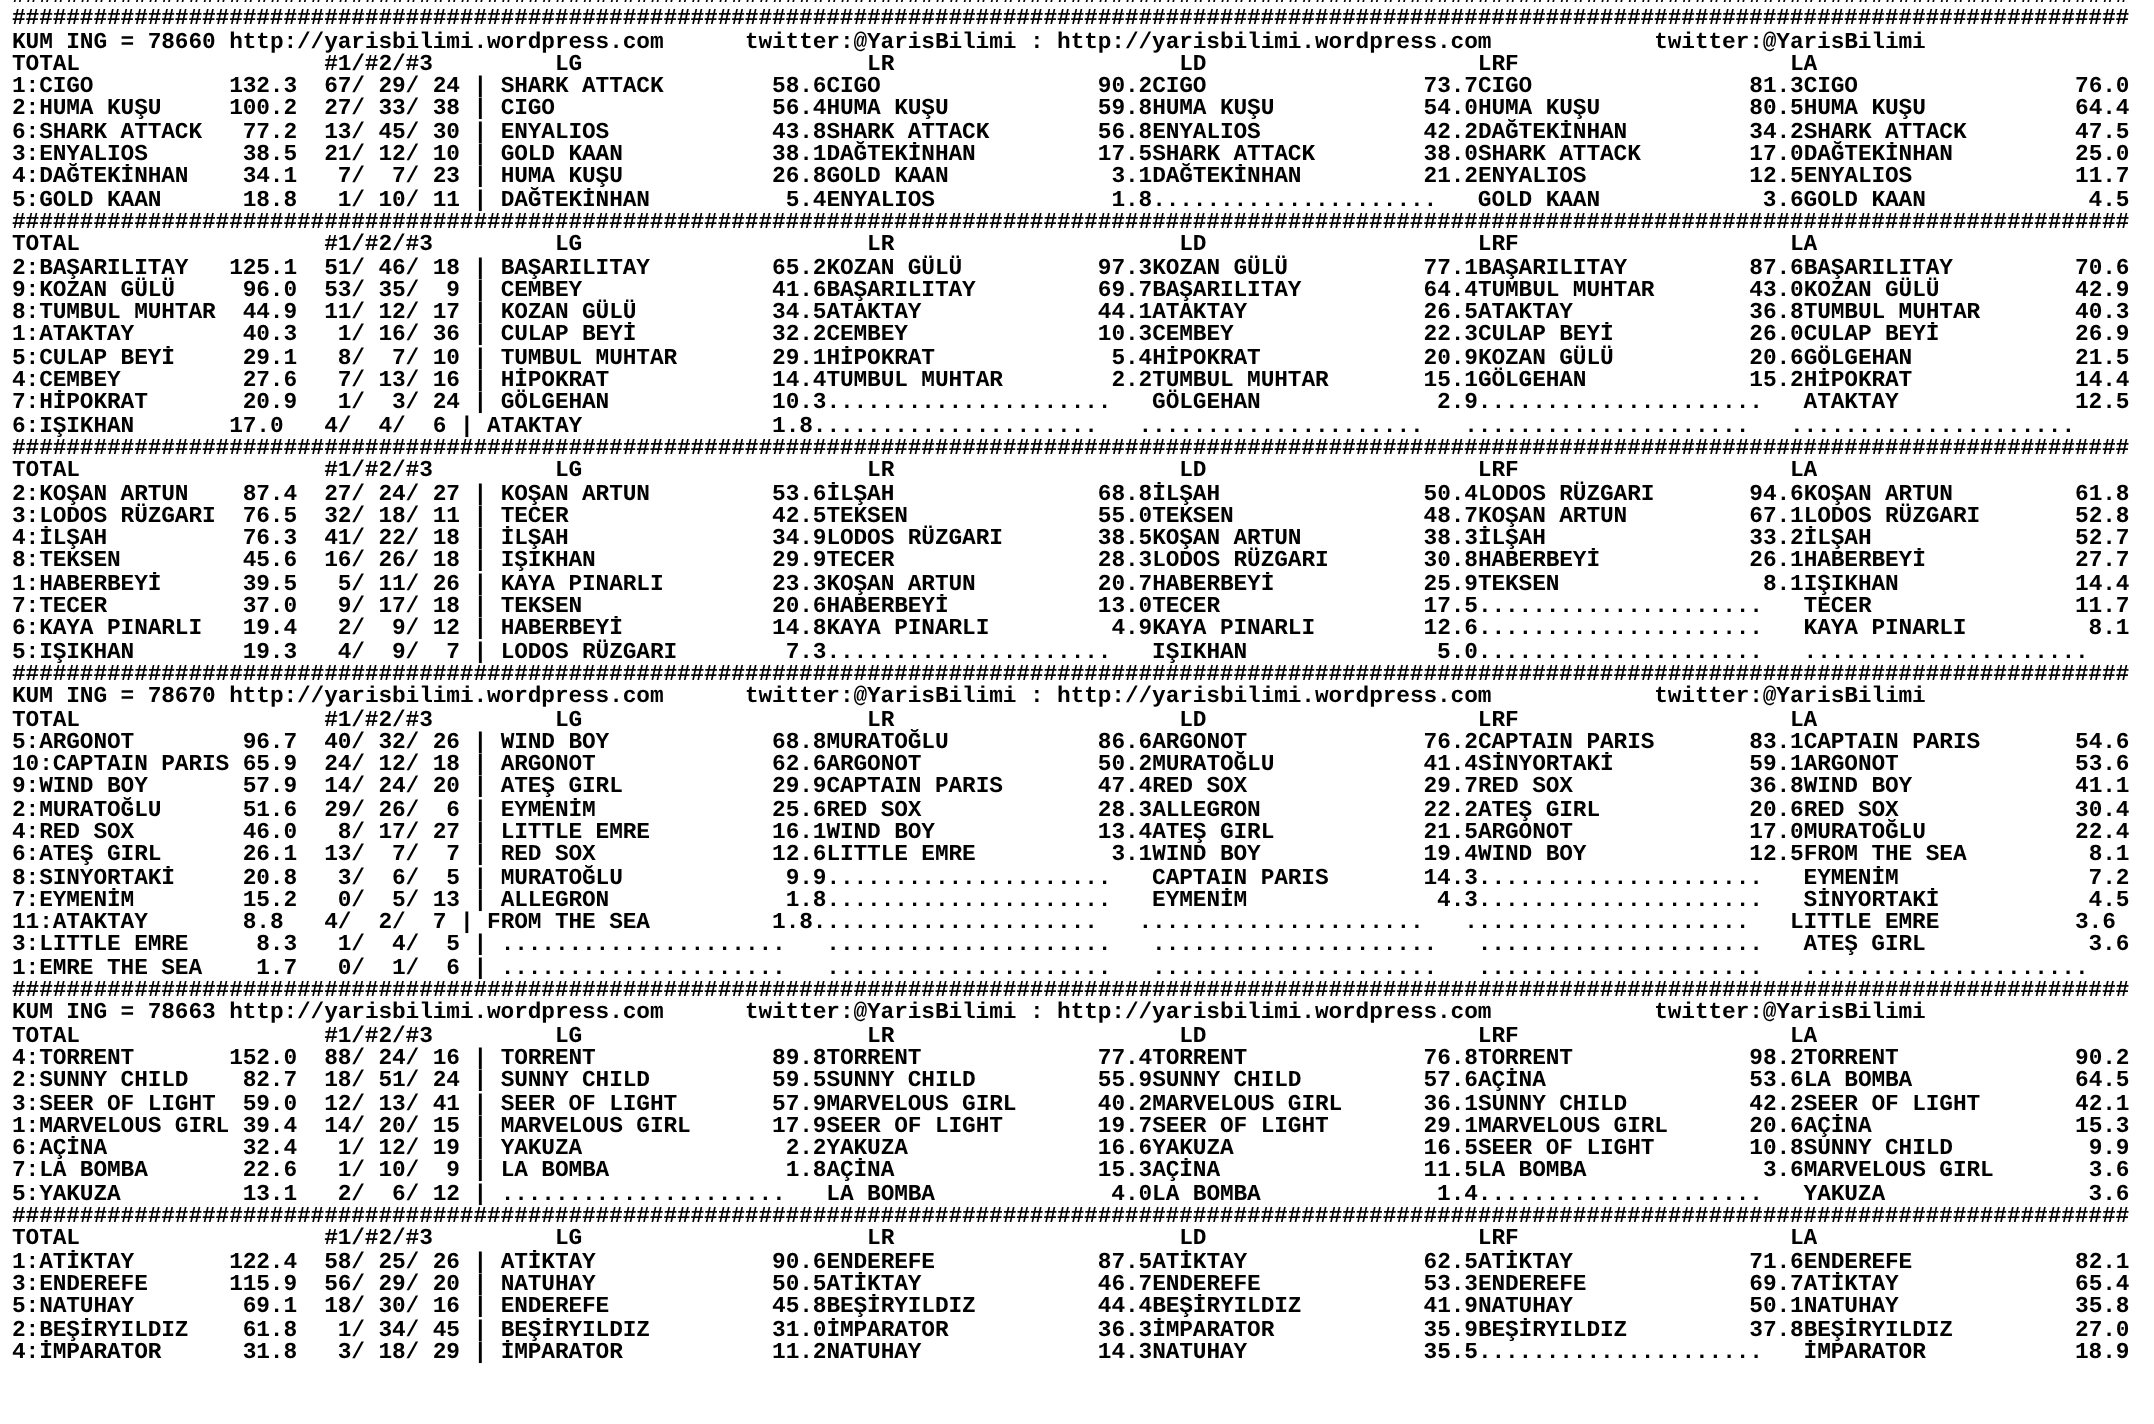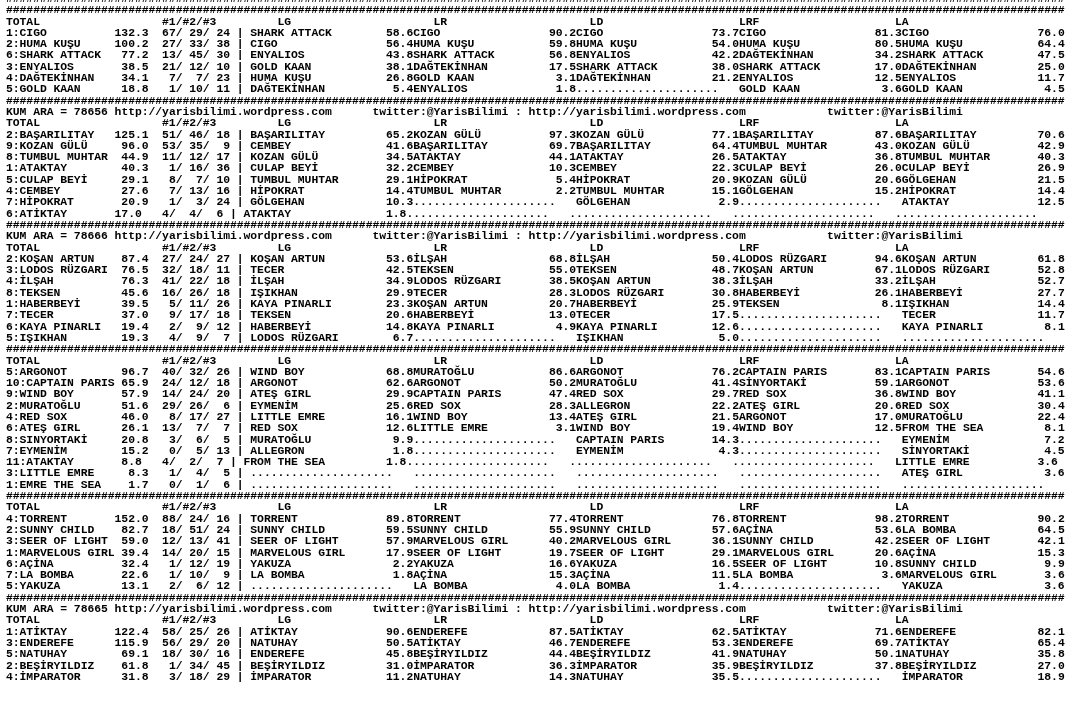--- a/index.html
+++ b/index.html
@@ -20,72 +20,72 @@
     height:11.3px;
     letter-spacing:-0.05px;
   }
 </style>
 </head>
 <body>
 
 <div id="report">
     <div class="ln">############################################################################################################################################################</div>
     <div class="ln">############################################################################################################################################################</div>
+    <div class="ln"><span>KUM ING = 78660</span> <span>http://yarisbilimi.wordpress.com</span>      <span>twitter:@YarisBilimi</span><span> : </span><span>http://yarisbilimi.wordpress.com</span>            <span>twitter:@YarisBilimi</span></div>
     <div class="ln"><span>TOTAL                  </span><span>#1/#2/#3</span>         <span>LG</span>                     <span>LR</span>                     <span>LD</span>                    <span>LRF</span>                    <span>LA</span></div>
     <div class="ln"><span>1:CIGO          </span><span>132.3</span>  <span>67/ 29/ 24</span><span> | </span><span><span>SHARK ATTACK       </span><span> 58.6</span></span><span><span>CIGO               </span><span> 90.2</span></span><span><span>CIGO               </span><span> 73.7</span></span><span><span>CIGO               </span><span> 81.3</span></span><span><span>CIGO               </span><span> 76.0</span></span></div>
     <div class="ln"><span>2:HUMA KUŞU     </span><span>100.2</span>  <span>27/ 33/ 38</span><span> | </span><span><span>CIGO               </span><span> 56.4</span></span><span><span>HUMA KUŞU          </span><span> 59.8</span></span><span><span>HUMA KUŞU          </span><span> 54.0</span></span><span><span>HUMA KUŞU          </span><span> 80.5</span></span><span><span>HUMA KUŞU          </span><span> 64.4</span></span></div>
     <div class="ln"><span>6:SHARK ATTACK  </span><span> 77.2</span>  <span>13/ 45/ 30</span><span> | </span><span><span>ENYALIOS           </span><span> 43.8</span></span><span><span>SHARK ATTACK       </span><span> 56.8</span></span><span><span>ENYALIOS           </span><span> 42.2</span></span><span><span>DAĞTEKİNHAN        </span><span> 34.2</span></span><span><span>SHARK ATTACK       </span><span> 47.5</span></span></div>
     <div class="ln"><span>3:ENYALIOS      </span><span> 38.5</span>  <span>21/ 12/ 10</span><span> | </span><span><span>GOLD KAAN          </span><span> 38.1</span></span><span><span>DAĞTEKİNHAN        </span><span> 17.5</span></span><span><span>SHARK ATTACK       </span><span> 38.0</span></span><span><span>SHARK ATTACK       </span><span> 17.0</span></span><span><span>DAĞTEKİNHAN        </span><span> 25.0</span></span></div>
     <div class="ln"><span>4:DAĞTEKİNHAN   </span><span> 34.1</span>  <span> 7/  7/ 23</span><span> | </span><span><span>HUMA KUŞU          </span><span> 26.8</span></span><span><span>GOLD KAAN          </span><span>  3.1</span></span><span><span>DAĞTEKİNHAN        </span><span> 21.2</span></span><span><span>ENYALIOS           </span><span> 12.5</span></span><span><span>ENYALIOS           </span><span> 11.7</span></span></div>
     <div class="ln"><span>5:GOLD KAAN     </span><span> 18.8</span>  <span> 1/ 10/ 11</span><span> | </span><span><span>DAĞTEKİNHAN        </span><span>  5.4</span></span><span><span>ENYALIOS           </span><span>  1.8</span></span><span><span>.....................   </span></span><span><span>GOLD KAAN          </span><span>  3.6</span></span><span><span>GOLD KAAN          </span><span>  4.5</span></span></div>
     <div class="ln">############################################################################################################################################################</div>
-    <div class="ln"><span>KUM ARA = 78656</span> <span>http://yarisbilimi.wordpress.com</span>      <span>twitter:@YarisBilimi</span><span> : </span><span>http://yarisbilimi.wordpress.com</span>            <span>twitter:@YarisBilimi</span></div>
     <div class="ln"><span>TOTAL                  </span><span>#1/#2/#3</span>         <span>LG</span>                     <span>LR</span>                     <span>LD</span>                    <span>LRF</span>                    <span>LA</span></div>
     <div class="ln"><span>2:BAŞARILITAY   </span><span>125.1</span>  <span>51/ 46/ 18</span><span> | </span><span><span>BAŞARILITAY        </span><span> 65.2</span></span><span><span>KOZAN GÜLÜ         </span><span> 97.3</span></span><span><span>KOZAN GÜLÜ         </span><span> 77.1</span></span><span><span>BAŞARILITAY        </span><span> 87.6</span></span><span><span>BAŞARILITAY        </span><span> 70.6</span></span></div>
     <div class="ln"><span>9:KOZAN GÜLÜ    </span><span> 96.0</span>  <span>53/ 35/  9</span><span> | </span><span><span>CEMBEY             </span><span> 41.6</span></span><span><span>BAŞARILITAY        </span><span> 69.7</span></span><span><span>BAŞARILITAY        </span><span> 64.4</span></span><span><span>TUMBUL MUHTAR      </span><span> 43.0</span></span><span><span>KOZAN GÜLÜ         </span><span> 42.9</span></span></div>
     <div class="ln"><span>8:TUMBUL MUHTAR </span><span> 44.9</span>  <span>11/ 12/ 17</span><span> | </span><span><span>KOZAN GÜLÜ         </span><span> 34.5</span></span><span><span>ATAKTAY            </span><span> 44.1</span></span><span><span>ATAKTAY            </span><span> 26.5</span></span><span><span>ATAKTAY            </span><span> 36.8</span></span><span><span>TUMBUL MUHTAR      </span><span> 40.3</span></span></div>
     <div class="ln"><span>1:ATAKTAY       </span><span> 40.3</span>  <span> 1/ 16/ 36</span><span> | </span><span><span>CULAP BEYİ         </span><span> 32.2</span></span><span><span>CEMBEY             </span><span> 10.3</span></span><span><span>CEMBEY             </span><span> 22.3</span></span><span><span>CULAP BEYİ         </span><span> 26.0</span></span><span><span>CULAP BEYİ         </span><span> 26.9</span></span></div>
     <div class="ln"><span>5:CULAP BEYİ    </span><span> 29.1</span>  <span> 8/  7/ 10</span><span> | </span><span><span>TUMBUL MUHTAR      </span><span> 29.1</span></span><span><span>HİPOKRAT           </span><span>  5.4</span></span><span><span>HİPOKRAT           </span><span> 20.9</span></span><span><span>KOZAN GÜLÜ         </span><span> 20.6</span></span><span><span>GÖLGEHAN           </span><span> 21.5</span></span></div>
     <div class="ln"><span>4:CEMBEY        </span><span> 27.6</span>  <span> 7/ 13/ 16</span><span> | </span><span><span>HİPOKRAT           </span><span> 14.4</span></span><span><span>TUMBUL MUHTAR      </span><span>  2.2</span></span><span><span>TUMBUL MUHTAR      </span><span> 15.1</span></span><span><span>GÖLGEHAN           </span><span> 15.2</span></span><span><span>HİPOKRAT           </span><span> 14.4</span></span></div>
     <div class="ln"><span>7:HİPOKRAT      </span><span> 20.9</span>  <span> 1/  3/ 24</span><span> | </span><span><span>GÖLGEHAN           </span><span> 10.3</span></span><span><span>.....................   </span></span><span><span>GÖLGEHAN           </span><span>  2.9</span></span><span><span>.....................   </span></span><span><span>ATAKTAY            </span><span> 12.5</span></span></div>
-    <div class="ln"><span>6:ATİKTAY      </span><span> 17.0</span>  <span> 4/  4/  6</span><span> | </span><span><span>ATAKTAY            </span><span>  1.8</span></span><span><span>.....................   </span></span><span><span>.....................   </span></span><span><span>.....................   </span></span><span><span>.....................   </span></span></div>
+    <div class="ln"><span>6:IŞIKHAN      </span><span> 17.0</span>  <span> 4/  4/  6</span><span> | </span><span><span>ATAKTAY            </span><span>  1.8</span></span><span><span>.....................   </span></span><span><span>.....................   </span></span><span><span>.....................   </span></span><span><span>.....................   </span></span></div>
     <div class="ln">############################################################################################################################################################</div>
-    <div class="ln"><span>KUM ARA = 78666</span> <span>http://yarisbilimi.wordpress.com</span>      <span>twitter:@YarisBilimi</span><span> : </span><span>http://yarisbilimi.wordpress.com</span>            <span>twitter:@YarisBilimi</span></div>
     <div class="ln"><span>TOTAL                  </span><span>#1/#2/#3</span>         <span>LG</span>                     <span>LR</span>                     <span>LD</span>                    <span>LRF</span>                    <span>LA</span></div>
     <div class="ln"><span>2:KOŞAN ARTUN   </span><span> 87.4</span>  <span>27/ 24/ 27</span><span> | </span><span><span>KOŞAN ARTUN        </span><span> 53.6</span></span><span><span>İLŞAH              </span><span> 68.8</span></span><span><span>İLŞAH              </span><span> 50.4</span></span><span><span>LODOS RÜZGARI      </span><span> 94.6</span></span><span><span>KOŞAN ARTUN        </span><span> 61.8</span></span></div>
     <div class="ln"><span>3:LODOS RÜZGARI </span><span> 76.5</span>  <span>32/ 18/ 11</span><span> | </span><span><span>TECER              </span><span> 42.5</span></span><span><span>TEKSEN             </span><span> 55.0</span></span><span><span>TEKSEN             </span><span> 48.7</span></span><span><span>KOŞAN ARTUN        </span><span> 67.1</span></span><span><span>LODOS RÜZGARI      </span><span> 52.8</span></span></div>
     <div class="ln"><span>4:İLŞAH         </span><span> 76.3</span>  <span>41/ 22/ 18</span><span> | </span><span><span>İLŞAH              </span><span> 34.9</span></span><span><span>LODOS RÜZGARI      </span><span> 38.5</span></span><span><span>KOŞAN ARTUN        </span><span> 38.3</span></span><span><span>İLŞAH              </span><span> 33.2</span></span><span><span>İLŞAH              </span><span> 52.7</span></span></div>
     <div class="ln"><span>8:TEKSEN        </span><span> 45.6</span>  <span>16/ 26/ 18</span><span> | </span><span><span>IŞIKHAN            </span><span> 29.9</span></span><span><span>TECER              </span><span> 28.3</span></span><span><span>LODOS RÜZGARI      </span><span> 30.8</span></span><span><span>HABERBEYİ          </span><span> 26.1</span></span><span><span>HABERBEYİ          </span><span> 27.7</span></span></div>
     <div class="ln"><span>1:HABERBEYİ     </span><span> 39.5</span>  <span> 5/ 11/ 26</span><span> | </span><span><span>KAYA PINARLI       </span><span> 23.3</span></span><span><span>KOŞAN ARTUN        </span><span> 20.7</span></span><span><span>HABERBEYİ          </span><span> 25.9</span></span><span><span>TEKSEN             </span><span>  8.1</span></span><span><span>IŞIKHAN            </span><span> 14.4</span></span></div>
     <div class="ln"><span>7:TECER         </span><span> 37.0</span>  <span> 9/ 17/ 18</span><span> | </span><span><span>TEKSEN             </span><span> 20.6</span></span><span><span>HABERBEYİ          </span><span> 13.0</span></span><span><span>TECER              </span><span> 17.5</span></span><span><span>.....................   </span></span><span><span>TECER              </span><span> 11.7</span></span></div>
     <div class="ln"><span>6:KAYA PINARLI  </span><span> 19.4</span>  <span> 2/  9/ 12</span><span> | </span><span><span>HABERBEYİ          </span><span> 14.8</span></span><span><span>KAYA PINARLI       </span><span>  4.9</span></span><span><span>KAYA PINARLI       </span><span> 12.6</span></span><span><span>.....................   </span></span><span><span>KAYA PINARLI       </span><span>  8.1</span></span></div>
-    <div class="ln"><span>5:IŞIKHAN       </span><span> 19.3</span>  <span> 4/  9/  7</span><span> | </span><span><span>LODOS RÜZGARI      </span><span>  6.7</span></span><span><span>.....................   </span></span><span><span>IŞIKHAN            </span><span>  5.0</span></span><span><span>.....................   </span></span><span><span>.....................   </span></span></div>
+    <div class="ln"><span>5:IŞIKHAN       </span><span> 19.3</span>  <span> 4/  9/  7</span><span> | </span><span><span>LODOS RÜZGARI      </span><span>  7.3</span></span><span><span>.....................   </span></span><span><span>IŞIKHAN            </span><span>  5.0</span></span><span><span>.....................   </span></span><span><span>.....................   </span></span></div>
     <div class="ln">############################################################################################################################################################</div>
+    <div class="ln"><span>KUM ING = 78670</span> <span>http://yarisbilimi.wordpress.com</span>      <span>twitter:@YarisBilimi</span><span> : </span><span>http://yarisbilimi.wordpress.com</span>            <span>twitter:@YarisBilimi</span></div>
     <div class="ln"><span>TOTAL                  </span><span>#1/#2/#3</span>         <span>LG</span>                     <span>LR</span>                     <span>LD</span>                    <span>LRF</span>                    <span>LA</span></div>
     <div class="ln"><span>5:ARGONOT       </span><span> 96.7</span>  <span>40/ 32/ 26</span><span> | </span><span><span>WIND BOY           </span><span> 68.8</span></span><span><span>MURATOĞLU          </span><span> 86.6</span></span><span><span>ARGONOT            </span><span> 76.2</span></span><span><span>CAPTAIN PARIS      </span><span> 83.1</span></span><span><span>CAPTAIN PARIS      </span><span> 54.6</span></span></div>
     <div class="ln"><span>10:CAPTAIN PARIS</span><span> 65.9</span>  <span>24/ 12/ 18</span><span> | </span><span><span>ARGONOT            </span><span> 62.6</span></span><span><span>ARGONOT            </span><span> 50.2</span></span><span><span>MURATOĞLU          </span><span> 41.4</span></span><span><span>SİNYORTAKİ         </span><span> 59.1</span></span><span><span>ARGONOT            </span><span> 53.6</span></span></div>
     <div class="ln"><span>9:WIND BOY      </span><span> 57.9</span>  <span>14/ 24/ 20</span><span> | </span><span><span>ATEŞ GIRL          </span><span> 29.9</span></span><span><span>CAPTAIN PARIS      </span><span> 47.4</span></span><span><span>RED SOX            </span><span> 29.7</span></span><span><span>RED SOX            </span><span> 36.8</span></span><span><span>WIND BOY           </span><span> 41.1</span></span></div>
     <div class="ln"><span>2:MURATOĞLU     </span><span> 51.6</span>  <span>29/ 26/  6</span><span> | </span><span><span>EYMENİM            </span><span> 25.6</span></span><span><span>RED SOX            </span><span> 28.3</span></span><span><span>ALLEGRON           </span><span> 22.2</span></span><span><span>ATEŞ GIRL          </span><span> 20.6</span></span><span><span>RED SOX            </span><span> 30.4</span></span></div>
     <div class="ln"><span>4:RED SOX       </span><span> 46.0</span>  <span> 8/ 17/ 27</span><span> | </span><span><span>LITTLE EMRE        </span><span> 16.1</span></span><span><span>WIND BOY           </span><span> 13.4</span></span><span><span>ATEŞ GIRL          </span><span> 21.5</span></span><span><span>ARGONOT            </span><span> 17.0</span></span><span><span>MURATOĞLU          </span><span> 22.4</span></span></div>
     <div class="ln"><span>6:ATEŞ GIRL     </span><span> 26.1</span>  <span>13/  7/  7</span><span> | </span><span><span>RED SOX            </span><span> 12.6</span></span><span><span>LITTLE EMRE        </span><span>  3.1</span></span><span><span>WIND BOY           </span><span> 19.4</span></span><span><span>WIND BOY           </span><span> 12.5</span></span><span><span>FROM THE SEA       </span><span>  8.1</span></span></div>
     <div class="ln"><span>8:SINYORTAKİ    </span><span> 20.8</span>  <span> 3/  6/  5</span><span> | </span><span><span>MURATOĞLU          </span><span>  9.9</span></span><span><span>.....................   </span></span><span><span>CAPTAIN PARIS      </span><span> 14.3</span></span><span><span>.....................   </span></span><span><span>EYMENİM            </span><span>  7.2</span></span></div>
     <div class="ln"><span>7:EYMENİM       </span><span> 15.2</span>  <span> 0/  5/ 13</span><span> | </span><span><span>ALLEGRON           </span><span>  1.8</span></span><span><span>.....................   </span></span><span><span>EYMENİM            </span><span>  4.3</span></span><span><span>.....................   </span></span><span><span>SİNYORTAKİ         </span><span>  4.5</span></span></div>
     <div class="ln"><span>11:ATAKTAY     </span><span>  8.8</span>  <span> 4/  2/  7</span><span> | </span><span><span>FROM THE SEA       </span><span>  1.8</span></span><span><span>.....................   </span></span><span><span>.....................   </span></span><span><span>.....................   </span></span><span><span>LITTLE EMRE        </span><span>  3.6</span></span></div>
     <div class="ln"><span>3:LITTLE EMRE   </span><span>  8.3</span>  <span> 1/  4/  5</span><span> | </span><span><span>.....................   </span></span><span><span>.....................   </span></span><span><span>.....................   </span></span><span><span>.....................   </span></span><span><span>ATEŞ GIRL          </span><span>  3.6</span></span></div>
     <div class="ln"><span>1:EMRE THE SEA  </span><span>  1.7</span>  <span> 0/  1/  6</span><span> | </span><span><span>.....................   </span></span><span><span>.....................   </span></span><span><span>.....................   </span></span><span><span>.....................   </span></span><span><span>.....................   </span></span></div>
     <div class="ln">############################################################################################################################################################</div>
+    <div class="ln"><span>KUM ING = 78663</span> <span>http://yarisbilimi.wordpress.com</span>      <span>twitter:@YarisBilimi</span><span> : </span><span>http://yarisbilimi.wordpress.com</span>            <span>twitter:@YarisBilimi</span></div>
     <div class="ln"><span>TOTAL                  </span><span>#1/#2/#3</span>         <span>LG</span>                     <span>LR</span>                     <span>LD</span>                    <span>LRF</span>                    <span>LA</span></div>
     <div class="ln"><span>4:TORRENT       </span><span>152.0</span>  <span>88/ 24/ 16</span><span> | </span><span><span>TORRENT            </span><span> 89.8</span></span><span><span>TORRENT            </span><span> 77.4</span></span><span><span>TORRENT            </span><span> 76.8</span></span><span><span>TORRENT            </span><span> 98.2</span></span><span><span>TORRENT            </span><span> 90.2</span></span></div>
     <div class="ln"><span>2:SUNNY CHILD   </span><span> 82.7</span>  <span>18/ 51/ 24</span><span> | </span><span><span>SUNNY CHILD        </span><span> 59.5</span></span><span><span>SUNNY CHILD        </span><span> 55.9</span></span><span><span>SUNNY CHILD        </span><span> 57.6</span></span><span><span>AÇİNA              </span><span> 53.6</span></span><span><span>LA BOMBA           </span><span> 64.5</span></span></div>
     <div class="ln"><span>3:SEER OF LIGHT </span><span> 59.0</span>  <span>12/ 13/ 41</span><span> | </span><span><span>SEER OF LIGHT      </span><span> 57.9</span></span><span><span>MARVELOUS GIRL     </span><span> 40.2</span></span><span><span>MARVELOUS GIRL     </span><span> 36.1</span></span><span><span>SUNNY CHILD        </span><span> 42.2</span></span><span><span>SEER OF LIGHT      </span><span> 42.1</span></span></div>
     <div class="ln"><span>1:MARVELOUS GIRL</span><span> 39.4</span>  <span>14/ 20/ 15</span><span> | </span><span><span>MARVELOUS GIRL     </span><span> 17.9</span></span><span><span>SEER OF LIGHT      </span><span> 19.7</span></span><span><span>SEER OF LIGHT      </span><span> 29.1</span></span><span><span>MARVELOUS GIRL     </span><span> 20.6</span></span><span><span>AÇİNA              </span><span> 15.3</span></span></div>
     <div class="ln"><span>6:AÇİNA         </span><span> 32.4</span>  <span> 1/ 12/ 19</span><span> | </span><span><span>YAKUZA             </span><span>  2.2</span></span><span><span>YAKUZA             </span><span> 16.6</span></span><span><span>YAKUZA             </span><span> 16.5</span></span><span><span>SEER OF LIGHT      </span><span> 10.8</span></span><span><span>SUNNY CHILD        </span><span>  9.9</span></span></div>
     <div class="ln"><span>7:LA BOMBA      </span><span> 22.6</span>  <span> 1/ 10/  9</span><span> | </span><span><span>LA BOMBA           </span><span>  1.8</span></span><span><span>AÇİNA              </span><span> 15.3</span></span><span><span>AÇİNA              </span><span> 11.5</span></span><span><span>LA BOMBA           </span><span>  3.6</span></span><span><span>MARVELOUS GIRL     </span><span>  3.6</span></span></div>
     <div class="ln"><span>5:YAKUZA        </span><span> 13.1</span>  <span> 2/  6/ 12</span><span> | </span><span><span>.....................   </span></span><span><span>LA BOMBA           </span><span>  4.0</span></span><span><span>LA BOMBA           </span><span>  1.4</span></span><span><span>.....................   </span></span><span><span>YAKUZA             </span><span>  3.6</span></span></div>
     <div class="ln">############################################################################################################################################################</div>
-    <div class="ln"><span>KUM ARA = 78665</span> <span>http://yarisbilimi.wordpress.com</span>      <span>twitter:@YarisBilimi</span><span> : </span><span>http://yarisbilimi.wordpress.com</span>            <span>twitter:@YarisBilimi</span></div>
     <div class="ln"><span>TOTAL                  </span><span>#1/#2/#3</span>         <span>LG</span>                     <span>LR</span>                     <span>LD</span>                    <span>LRF</span>                    <span>LA</span></div>
     <div class="ln"><span>1:ATİKTAY       </span><span>122.4</span>  <span>58/ 25/ 26</span><span> | </span><span><span>ATİKTAY            </span><span> 90.6</span></span><span><span>ENDEREFE           </span><span> 87.5</span></span><span><span>ATİKTAY            </span><span> 62.5</span></span><span><span>ATİKTAY            </span><span> 71.6</span></span><span><span>ENDEREFE           </span><span> 82.1</span></span></div>
     <div class="ln"><span>3:ENDEREFE      </span><span>115.9</span>  <span>56/ 29/ 20</span><span> | </span><span><span>NATUHAY            </span><span> 50.5</span></span><span><span>ATİKTAY            </span><span> 46.7</span></span><span><span>ENDEREFE           </span><span> 53.3</span></span><span><span>ENDEREFE           </span><span> 69.7</span></span><span><span>ATİKTAY            </span><span> 65.4</span></span></div>
     <div class="ln"><span>5:NATUHAY       </span><span> 69.1</span>  <span>18/ 30/ 16</span><span> | </span><span><span>ENDEREFE           </span><span> 45.8</span></span><span><span>BEŞİRYILDIZ        </span><span> 44.4</span></span><span><span>BEŞİRYILDIZ        </span><span> 41.9</span></span><span><span>NATUHAY            </span><span> 50.1</span></span><span><span>NATUHAY            </span><span> 35.8</span></span></div>
     <div class="ln"><span>2:BEŞİRYILDIZ   </span><span> 61.8</span>  <span> 1/ 34/ 45</span><span> | </span><span><span>BEŞİRYILDIZ        </span><span> 31.0</span></span><span><span>İMPARATOR          </span><span> 36.3</span></span><span><span>İMPARATOR          </span><span> 35.9</span></span><span><span>BEŞİRYILDIZ        </span><span> 37.8</span></span><span><span>BEŞİRYILDIZ        </span><span> 27.0</span></span></div>
     <div class="ln"><span>4:İMPARATOR     </span><span> 31.8</span>  <span> 3/ 18/ 29</span><span> | </span><span><span>İMPARATOR          </span><span> 11.2</span></span><span><span>NATUHAY            </span><span> 14.3</span></span><span><span>NATUHAY            </span><span> 35.5</span></span><span><span>.....................   </span></span><span><span>İMPARATOR          </span><span> 18.9</span></span></div>
   </div>
 
 </body></html>

